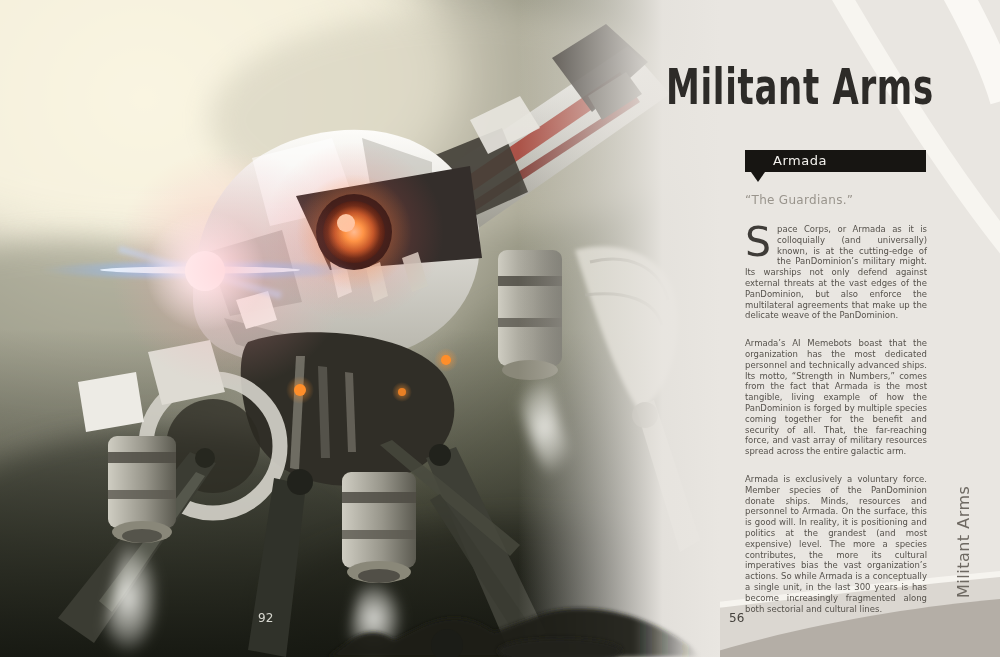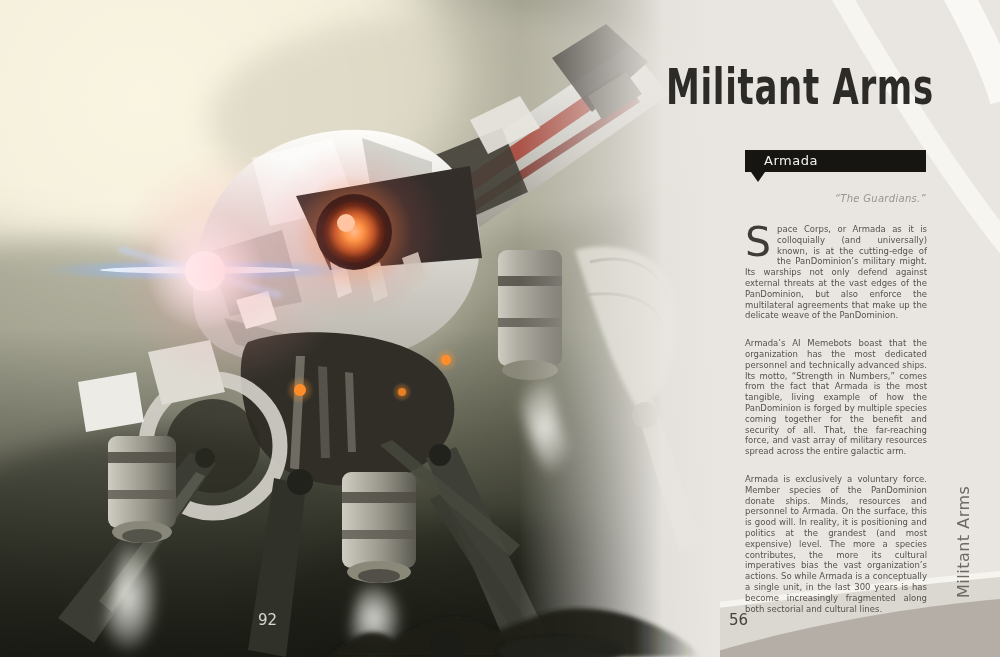--- a/index.html
+++ b/index.html
@@ -16,49 +16,49 @@
   .title {
     position:absolute; left:666px; top:62px;
     font-size:50px; font-weight:700; color:#2d2b28;
     white-space:nowrap; line-height:1;
     transform:scaleX(.68); transform-origin:0 0;
     letter-spacing:1px;
   }
   .banner {
     position:absolute; left:745px; top:150px; width:181px; height:22px;
     background:#171512; color:#f4f2ee;
-    font-size:13px; line-height:22px; padding-left:19px;
+    font-size:13px; line-height:22px; padding-left:28px;
     letter-spacing:.5px;
   }
   .banner-pointer {
     position:absolute; left:751px; top:172px; width:0; height:0;
     border-left:7px solid transparent; border-right:7px solid transparent;
     border-top:10px solid #171512;
   }
   .epigraph {
     position:absolute; left:745px; top:193px; width:181px;
-    text-align:right; font-size:10px; color:#99948c; letter-spacing:.3px;font-style:italic;
+    text-align:left; font-size:12px; color:#99948c; letter-spacing:.3px;
   }
   .column {
     position:absolute; left:745px; top:224px; width:182px;
     font-size:8.5px; line-height:10.8px; color:#56524c;
     text-align:justify;
   }
   .column p { margin-bottom:17px; }
   .dropcap {
     float:left; font-size:41px; line-height:33px; height:33px;
     margin:2px 6px 0 0; color:#3f3c38;
   }
   .vtab {
     position:absolute; left:950px; top:598px; width:130px; height:28px;
     transform:rotate(-90deg); transform-origin:0 0;
     font-size:16px; color:#6e6962; letter-spacing:.5px;
     line-height:28px;
   }
-  .pn { position:absolute; font-size:15px; }
+  .pn { position:absolute; font-size:12px; }
   .pn-left  { left:258px; top:611px; color:rgba(238,238,230,.88); }
   .pn-right { left:729px; top:611px; color:#45423d; }
 </style>
 </head>
 <body>
 
 <div class="stage">
 
   <svg class="swoosh" width="400" height="470" viewBox="0 0 400 470">
     <path d="M350,-20 Q392,55 405,100" fill="none" stroke="#faf8f4" stroke-width="30"></path>

